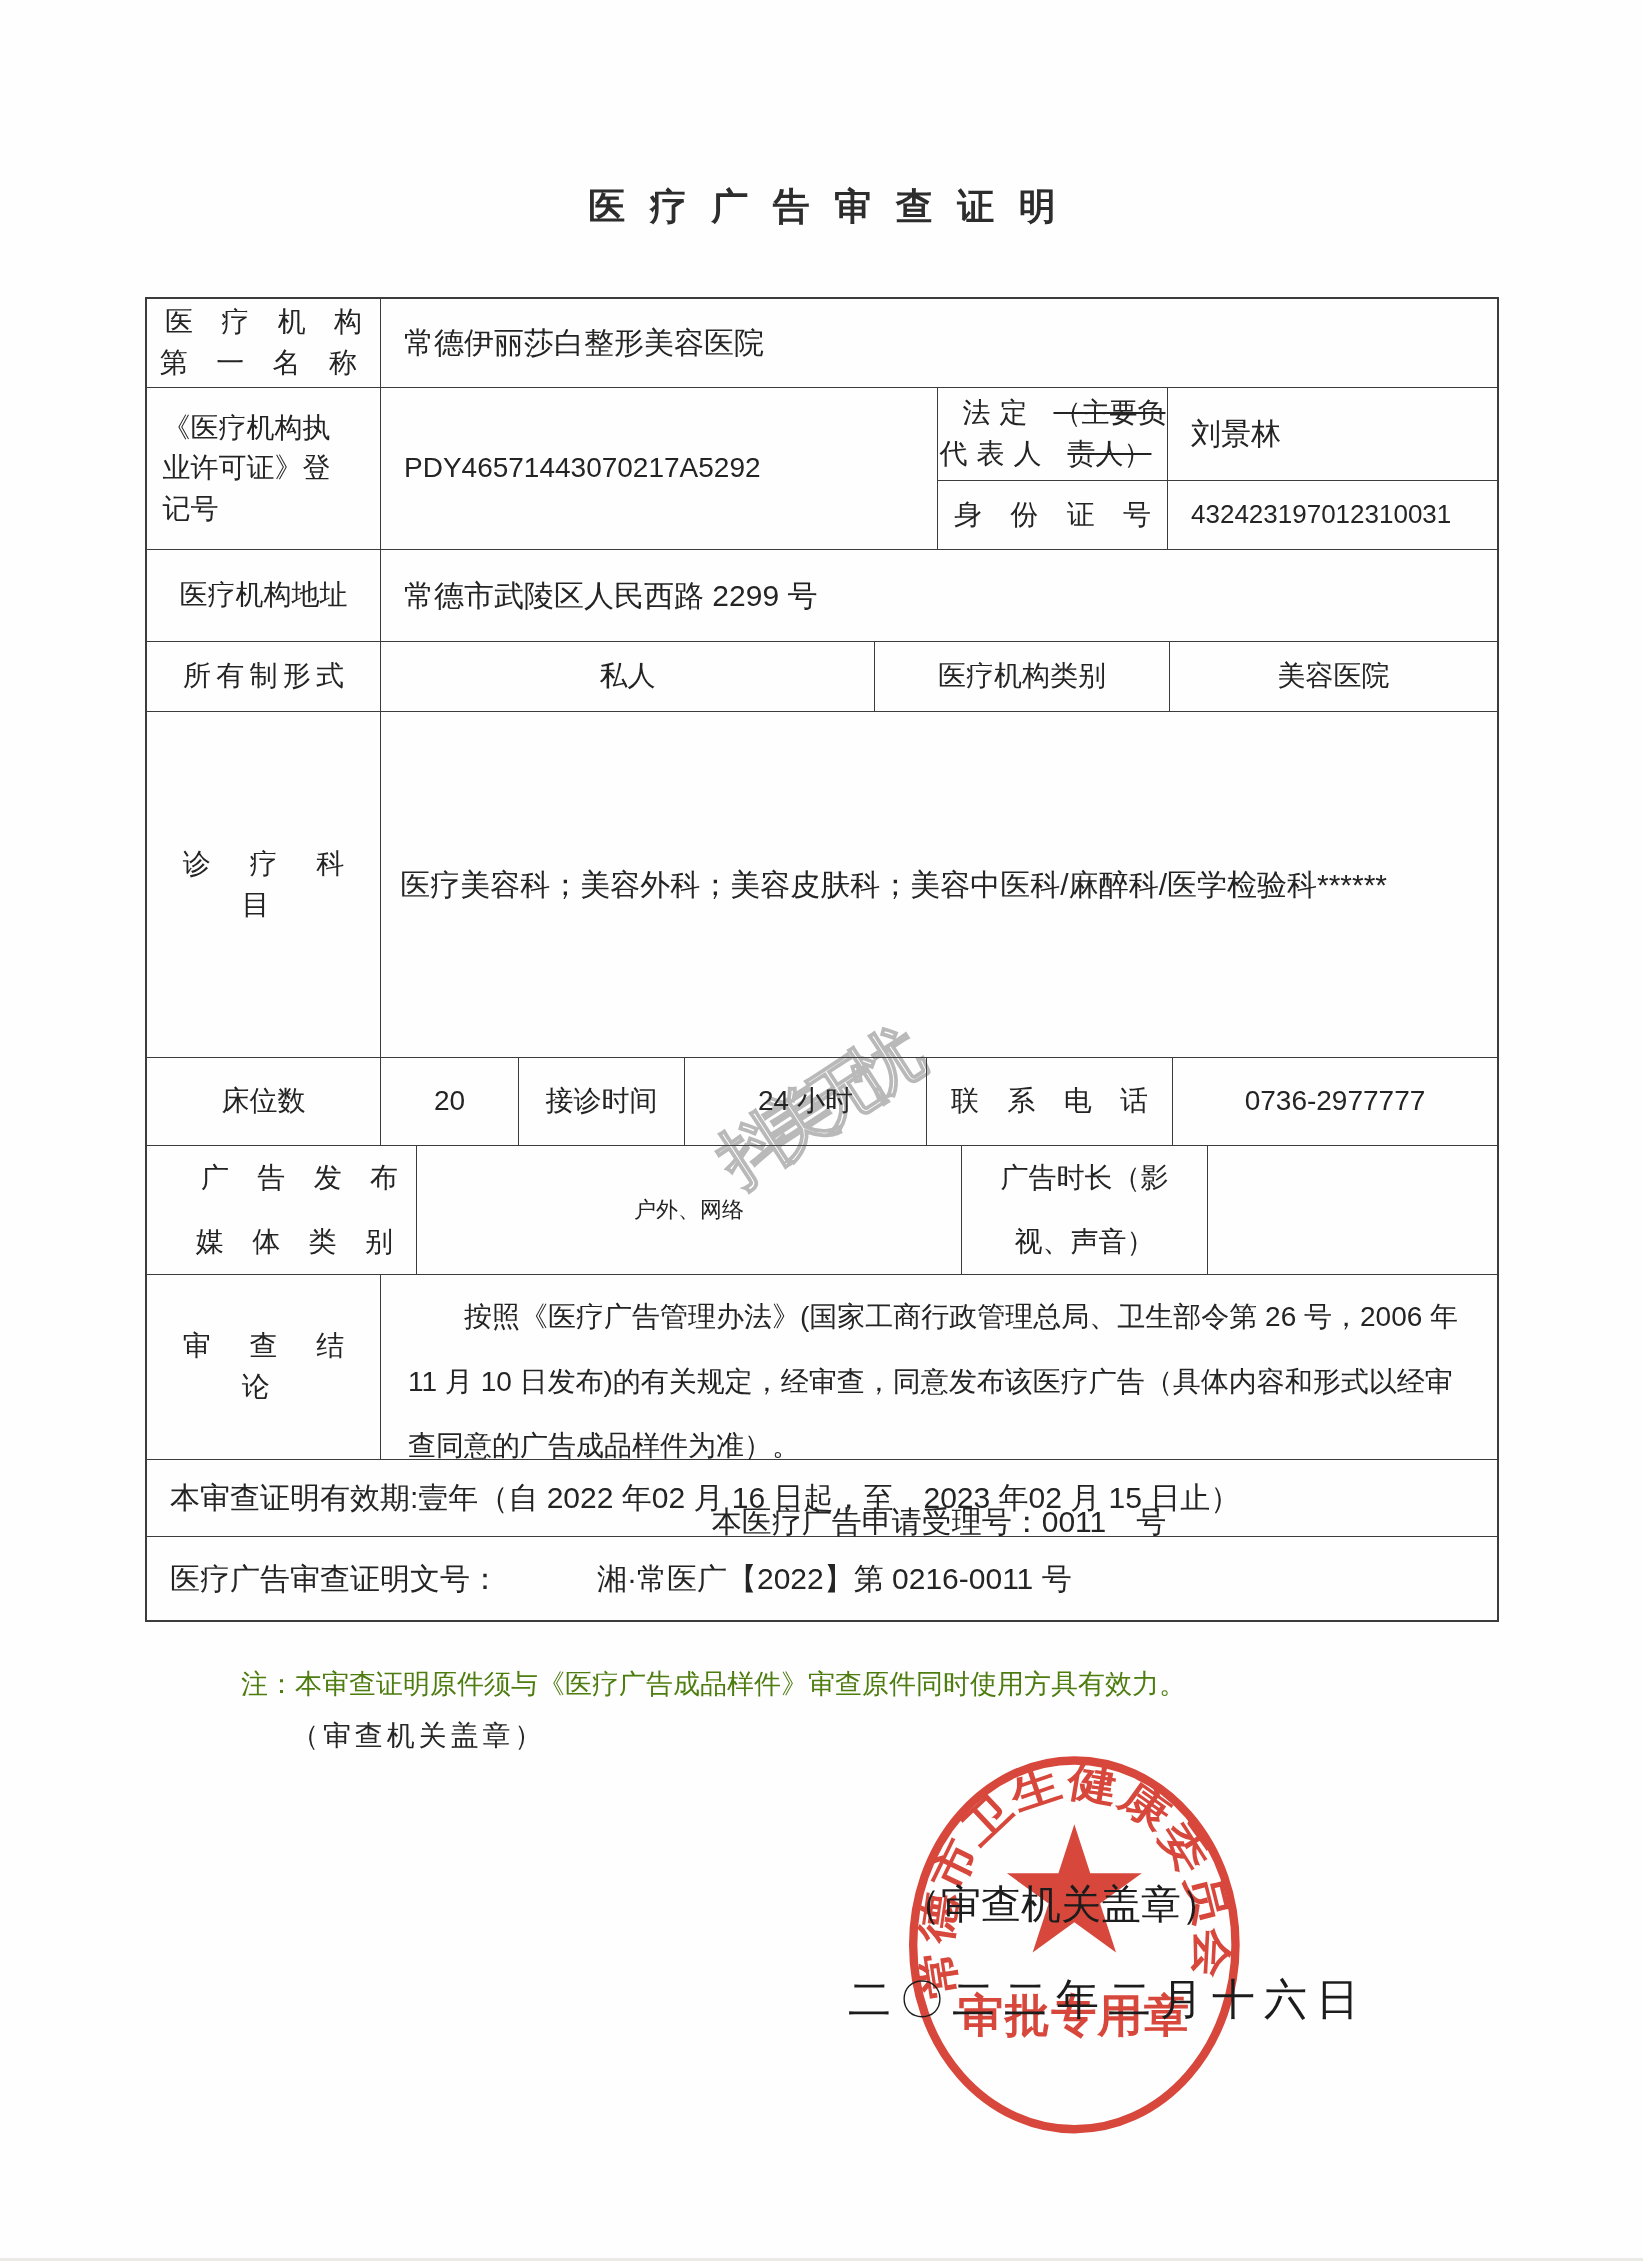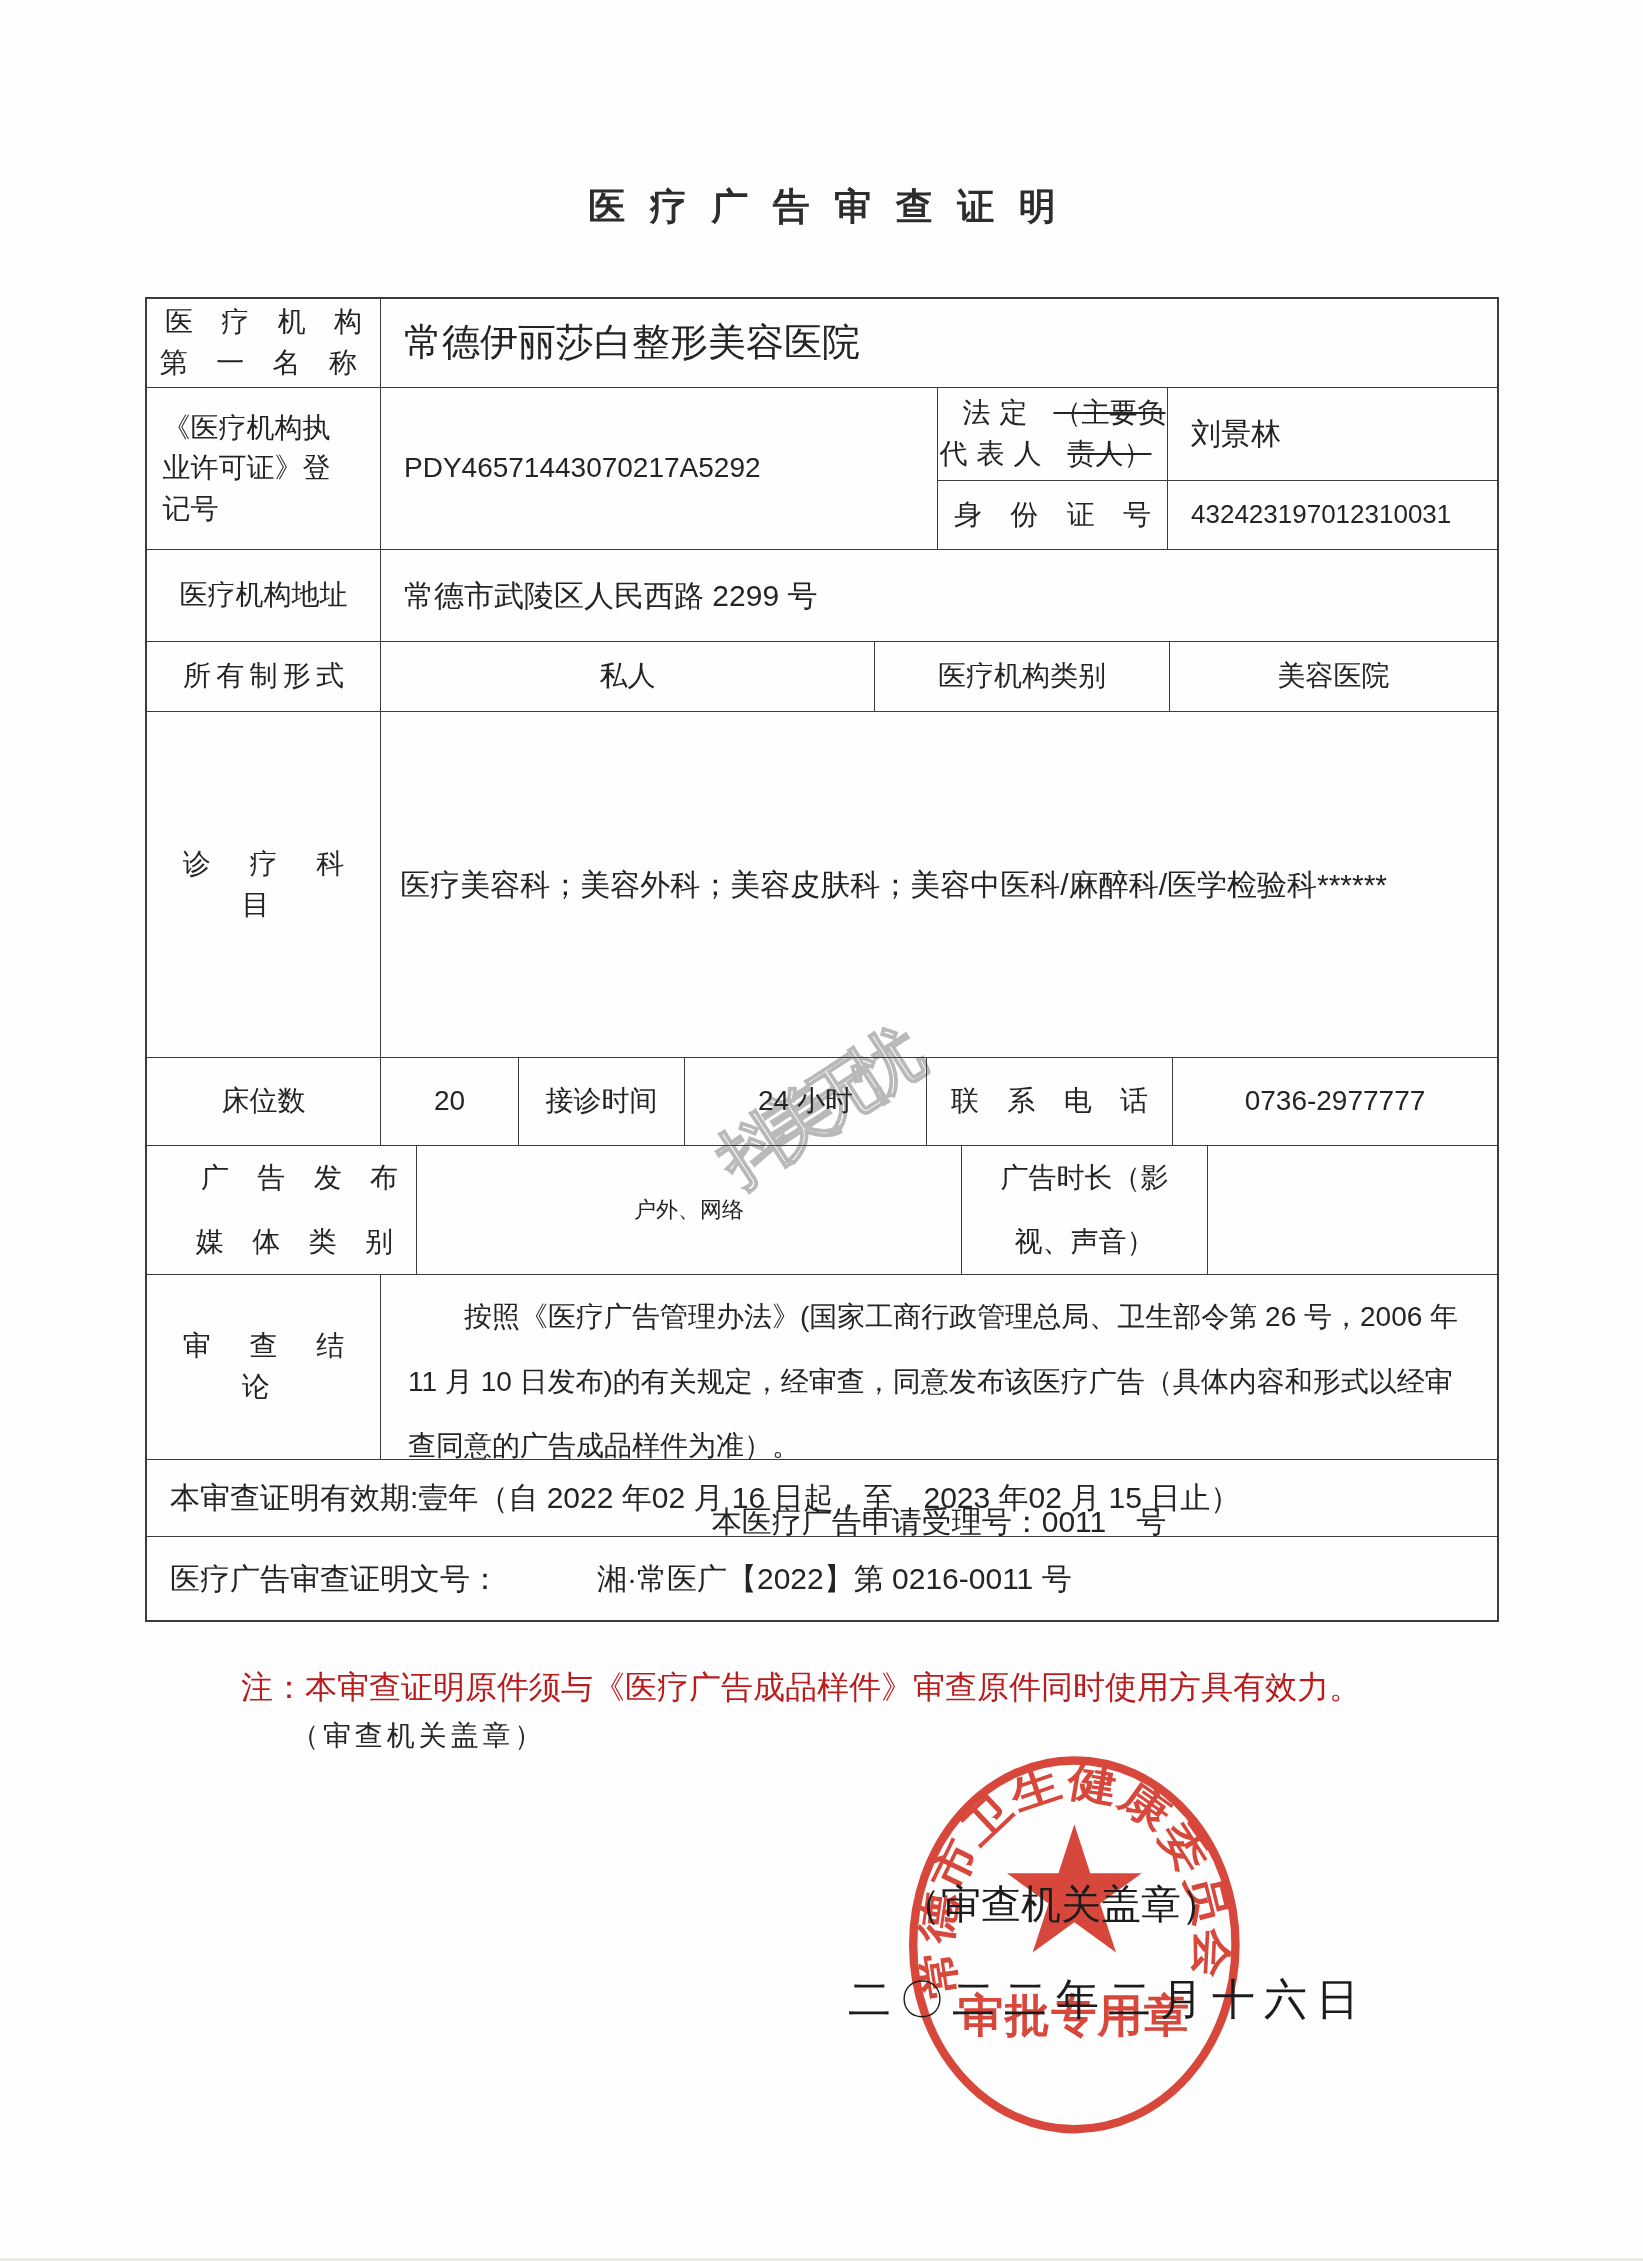--- a/index.html
+++ b/index.html
@@ -25,21 +25,21 @@
   .ls24{letter-spacing:15.5px;text-indent:15.5px;}
   .tall-label{line-height:2.3;}
   .strike{text-decoration:line-through;letter-spacing:0;text-indent:0;display:block;}
   .rep-line1{letter-spacing:9px;text-indent:9px;display:block;}
   .conc-cell{flex-direction:column;justify-content:flex-start;align-items:stretch;
              padding:10.3px 27px 6.4px 27px;}
   .conc-par{text-align:left;text-indent:2em;font-size:28px;line-height:2.3;white-space:normal;}
   .conc-acc{text-align:center;font-size:30px;margin-top:22px;}
   .docno-label{margin-right:97px;}
   
-  .note1{position:absolute;left:241px;top:1666px;font-size:32px;color:#b91c1c;z-index:2;}
+  .note1{position:absolute;left:241px;top:1666px;font-size:27px;color:#4d7c0f;z-index:2;}
   .note2{position:absolute;left:291px;top:1717px;font-size:28px;color:#262626;z-index:2;letter-spacing:3.9px;}
   
   .wm{position:absolute;left:727px;top:1123px;z-index:1;font-size:68px;font-weight:700;
       letter-spacing:-15.5px;color:#ffffff;-webkit-text-stroke:1.6px #b9b9b9;
       text-shadow:0 0 0.6px #c4c4c4;transform:rotate(-33deg);transform-origin:left center;
       white-space:nowrap;}
   
   .stamp{position:absolute;left:899px;top:1750px;width:361px;height:400px;z-index:3;opacity:0.92;}
   .stamp-caption{position:absolute;left:901px;top:1877px;width:290px;text-align:center;
                  font-size:40px;color:#1c1c1c;z-index:4;white-space:nowrap;}
@@ -54,21 +54,21 @@
 
   <div class="title">医疗广告审查证明</div>
 
   <div class="wm">抖美无忧</div>
 
   <div class="tbl">
 
     <div class="row" style="height:88px;">
       <div class="c ls16" style="flex:0 0 233px;">医 疗 机 构
 第 一 名 称</div>
-      <div class="c left" style="flex:1;font-size:38px;">常德伊丽莎白整形美容医院</div>
+      <div class="c left" style="flex:1;font-size:30px;">常德伊丽莎白整形美容医院</div>
     </div>
 
     <div class="row" style="height:162px;">
       <div class="c left" style="flex:0 0 233px;padding-left:15.5px;">《医疗机构执
 业许可证》登
 记号</div>
       <div class="c left" style="flex:0 0 557px;">PDY46571443070217A5292</div>
       <div class="grp bl" style="flex:1;">
         <div class="subrow" style="height:92px;">
           <div class="c" style="flex:0 0 229px;flex-direction:row;">

